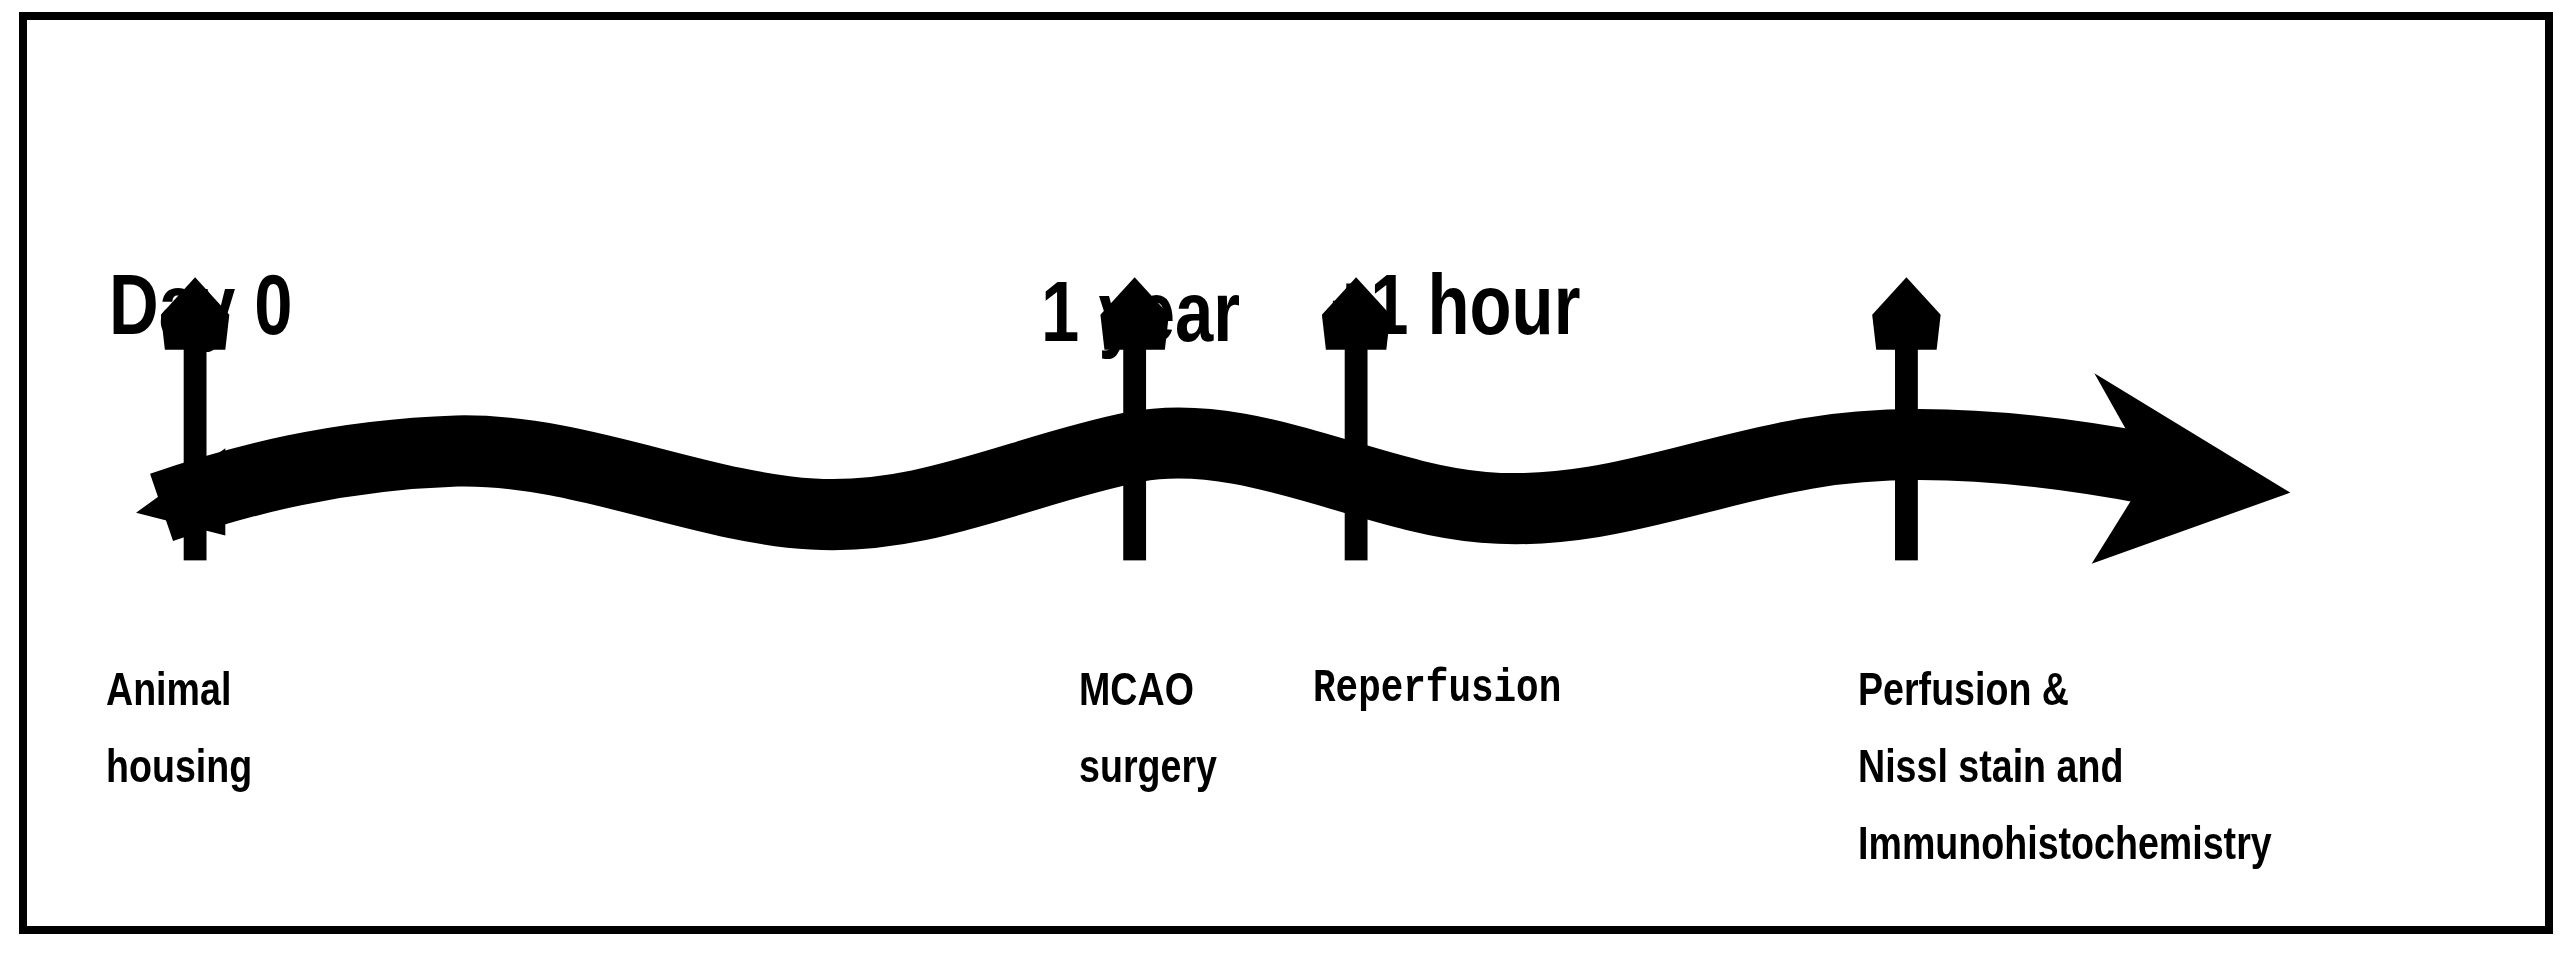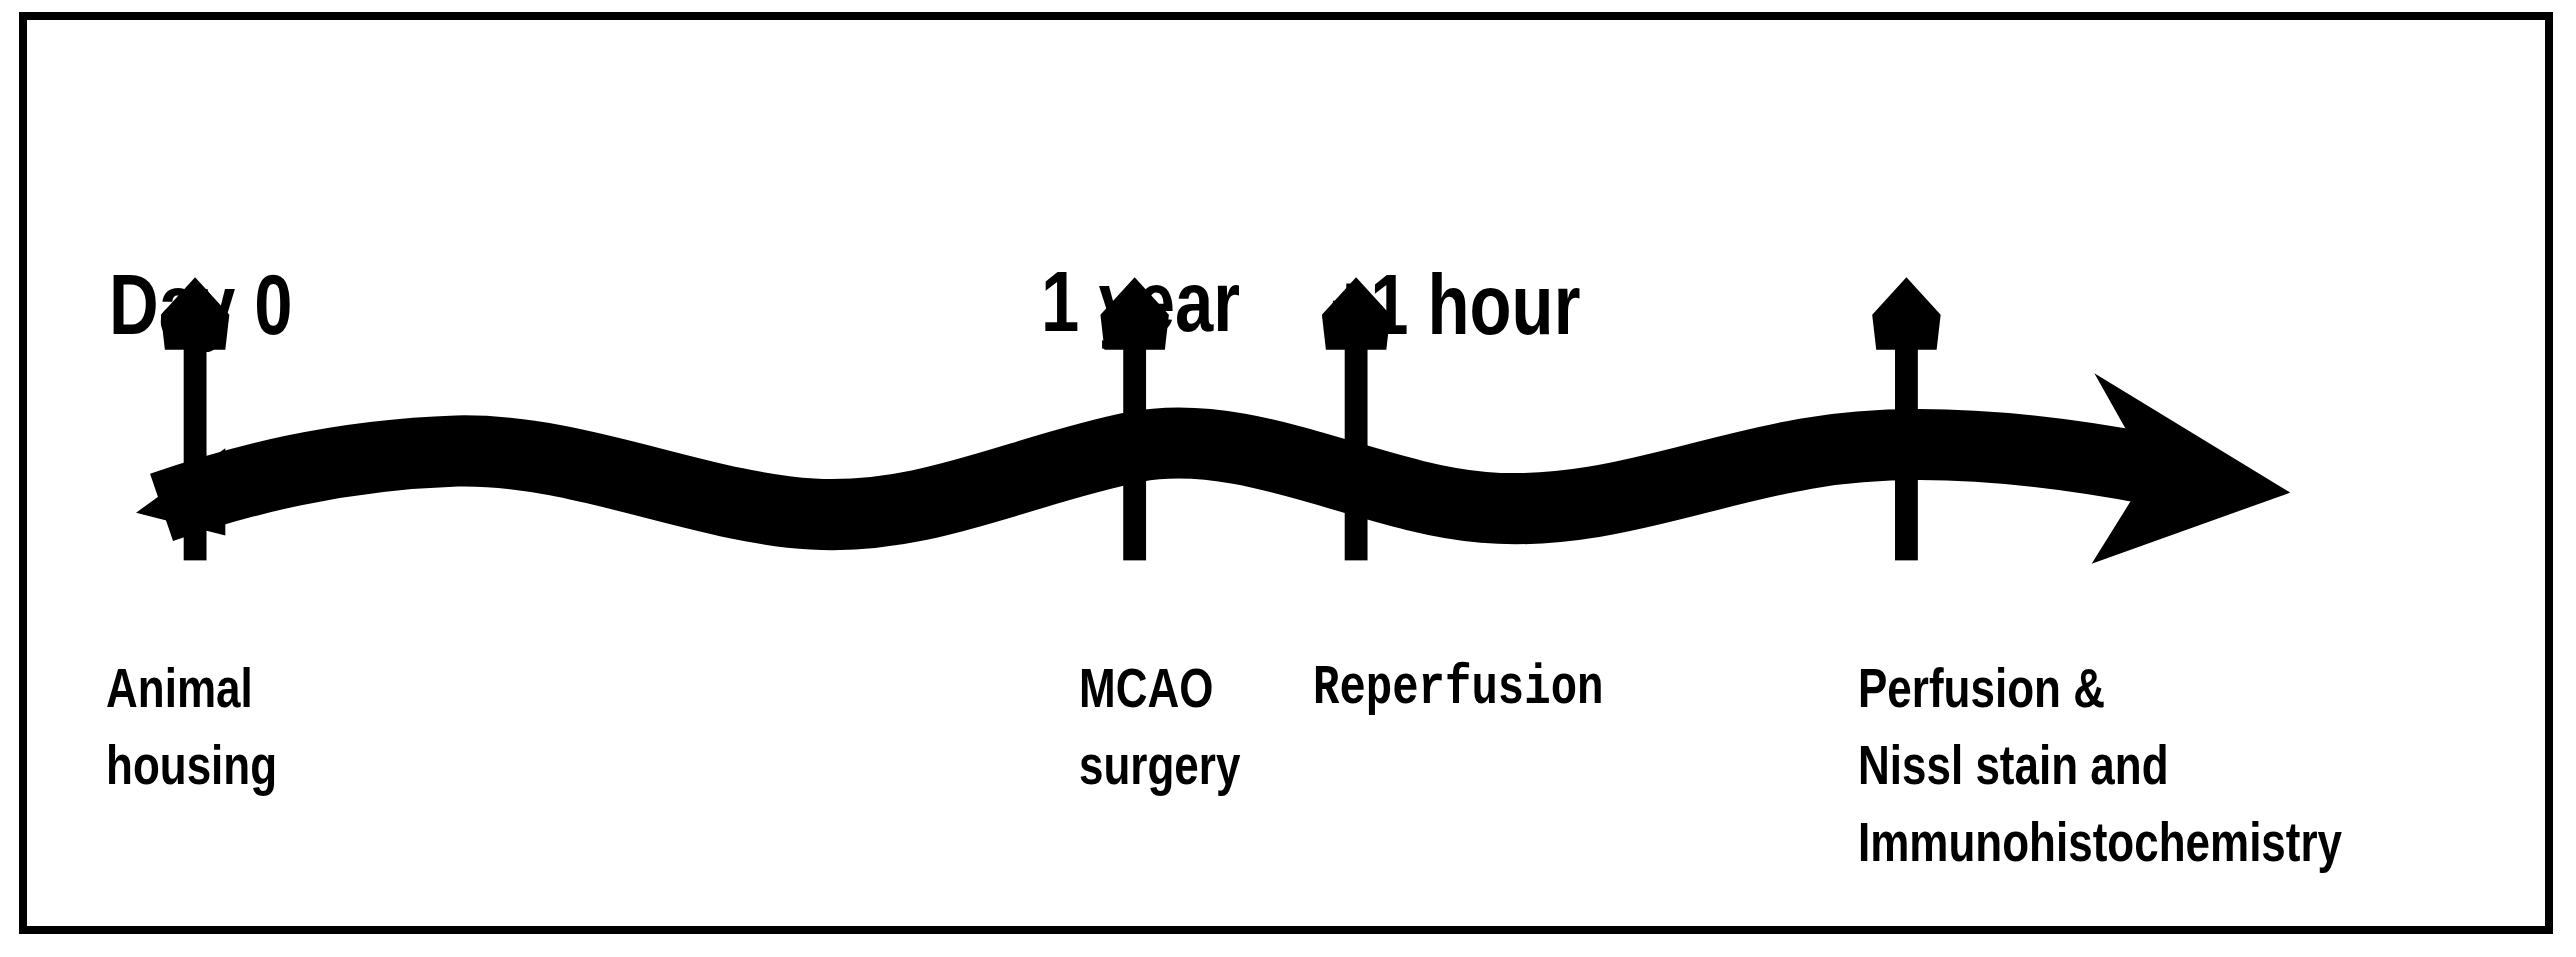--- a/index.html
+++ b/index.html
@@ -31,21 +31,21 @@
     font-weight: bold;
     white-space: pre-line;
   }
   .lbl > span {
     display: inline-block;
     transform: scaleX(0.8);
     transform-origin: 0 0;
     white-space: pre-line;
   }
   .time-lbl { font-size: 86px; line-height: 86px; }
-  .event-lbl { font-size: 55px; line-height: 77px; }
+  .event-lbl { font-size: 47px; line-height: 77px; }
 </style>
 </head>
 <body>
 
 <div class="figure">
   <div class="frame"></div>
 
   <svg class="graphic" viewBox="0 0 3837 1426">
 
     <path d="M 240 756
@@ -77,21 +77,21 @@
 
     <g>
       <polygon fill="#000000" points="2840,413 2891,469 2885,521 2795,521 2789,469"></polygon>
       <rect fill="#000000" x="2823" y="510" width="34" height="325"></rect>
     </g>
   </svg>
 
   <div class="lbl time-lbl" style="left:109px; top:175px;">
     <span>Day 0</span>
   </div>
-  <div class="lbl time-lbl" style="left:1041px; top:172px;text-decoration:underline;">
+  <div class="lbl time-lbl" style="left:1041px; top:182px;text-decoration:underline;">
     <span>1 year</span>
   </div>
   <div class="lbl time-lbl" style="left:1306px; top:175px;margin-left:24px;">
     <span>+1 hour</span>
   </div>
 
   <div class="lbl event-lbl" style="left:106px; top:573px;">
     <span>Animal
 housing</span>
   </div>

